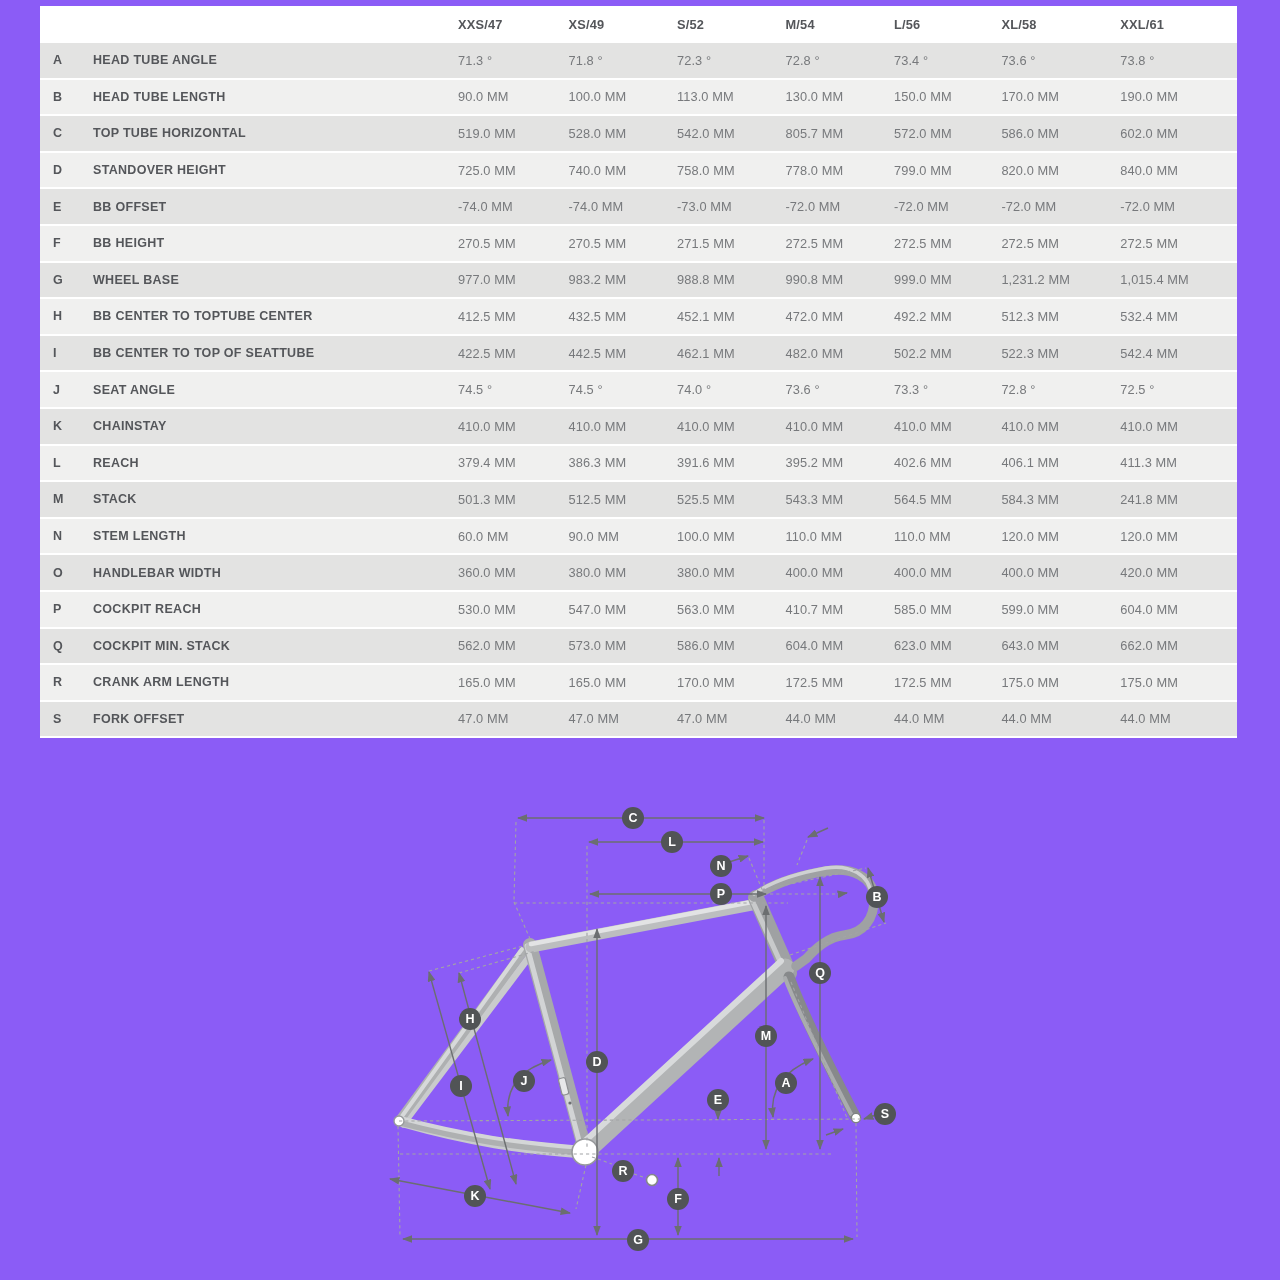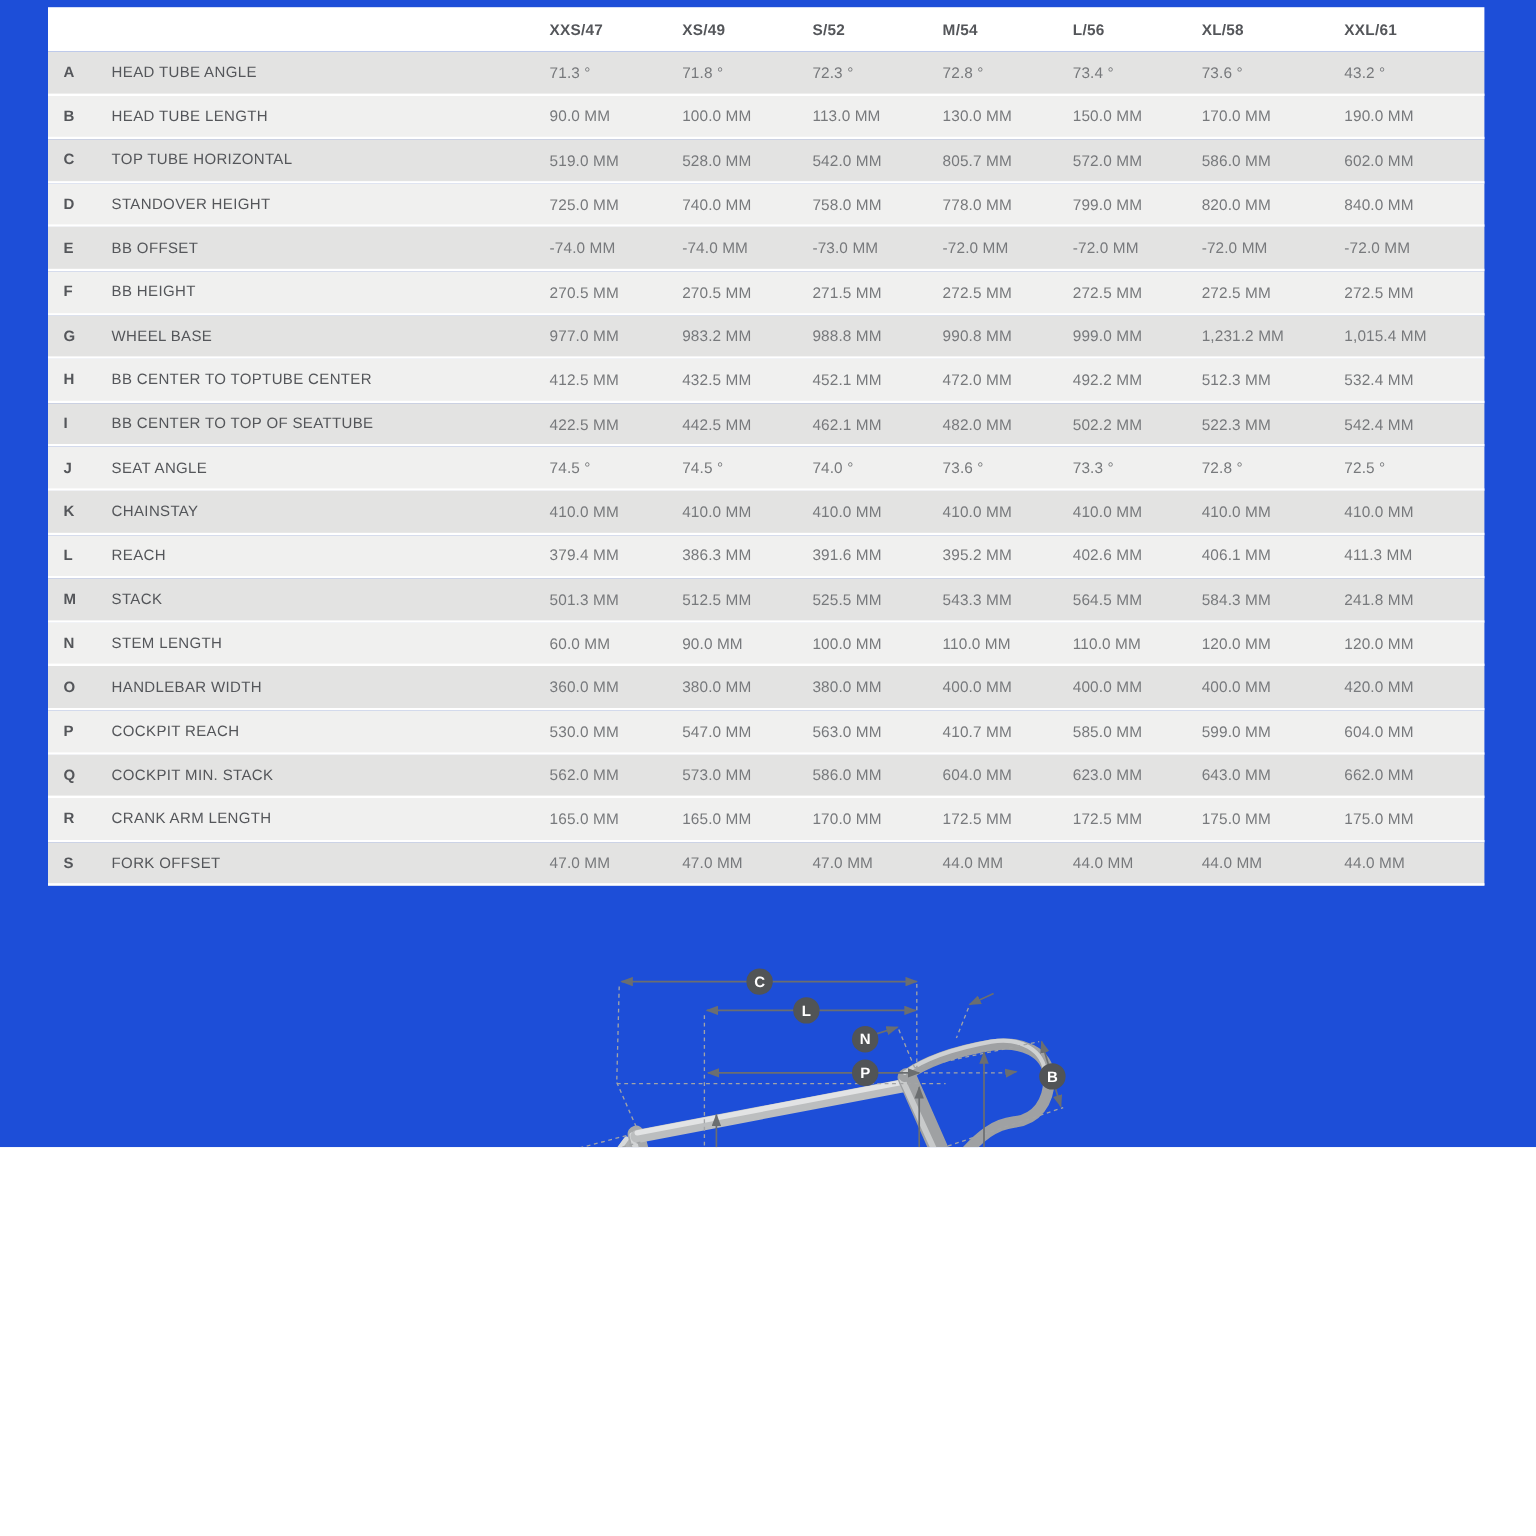--- a/index.html
+++ b/index.html
@@ -1,28 +1,28 @@
 <!DOCTYPE html>
 <html><head>
 <meta charset="utf-8">
 <style>
   html,body{margin:0;padding:0;background:#fff;}
-  #page{position:relative;width:1280px;height:956px;background:#1d4ed8;overflow:hidden;
+  #page{position:relative;width:1280px;height:1280px;background:#8b5cf6;overflow:hidden;
         font-family:"Liberation Sans",sans-serif;}
   
   #geo-table{position:absolute;left:40px;top:6px;width:1197px;}
   .grid-row{display:grid;grid-template-columns:53px 365px 110.5px 108.5px 108.5px 108.5px 107.4px 118.9px 116.7px;
             align-items:center;}
   #geo-head{height:37px;background:#fff;}
   #geo-head .colhead{font-size:12.8px;font-weight:bold;color:#54565a;letter-spacing:.2px;}
   .spec-row{height:36.6px;border-bottom:2px solid #fff;box-sizing:border-box;}
   .spec-row.odd{background:#e3e3e2;}
   .spec-row.even{background:#f0f0ef;}
   .cell-letter{font-size:12.5px;font-weight:bold;color:#54565a;padding-left:13px;}
-  .cell-name{font-size:12.5px;font-weight:normal;color:#54565a;letter-spacing:.3px;}
+  .cell-name{font-size:12.5px;font-weight:bold;color:#54565a;letter-spacing:.3px;}
   .cell-val{font-size:12.8px;color:#77797c;letter-spacing:.1px;}
   
   #frame-diagram{position:absolute;left:370px;top:795px;width:545px;height:475px;}
   .dim{stroke:#6b6e70;stroke-width:1.4;fill:none;}
   .dash{stroke:#a2a4a6;stroke-width:1.1;fill:none;stroke-dasharray:3.2 3;}
   .lbl-circle{fill:#515456;}
   .lbl-text{fill:#ffffff;font-family:"Liberation Sans",sans-serif;font-size:12.5px;font-weight:bold;
             text-anchor:middle;}
 </style>
 </head>
@@ -45,21 +45,21 @@
     <div id="geo-body">
         <div class="grid-row spec-row odd">
           <div class="cell-letter">A</div>
           <div class="cell-name">HEAD TUBE ANGLE</div>
           <div class="cell-val">71.3 °</div>
           <div class="cell-val">71.8 °</div>
           <div class="cell-val">72.3 °</div>
           <div class="cell-val">72.8 °</div>
           <div class="cell-val">73.4 °</div>
           <div class="cell-val">73.6 °</div>
-          <div class="cell-val">43.2 °</div>
+          <div class="cell-val">73.8 °</div>
         </div>
         <div class="grid-row spec-row even">
           <div class="cell-letter">B</div>
           <div class="cell-name">HEAD TUBE LENGTH</div>
           <div class="cell-val">90.0 MM</div>
           <div class="cell-val">100.0 MM</div>
           <div class="cell-val">113.0 MM</div>
           <div class="cell-val">130.0 MM</div>
           <div class="cell-val">150.0 MM</div>
           <div class="cell-val">170.0 MM</div>

